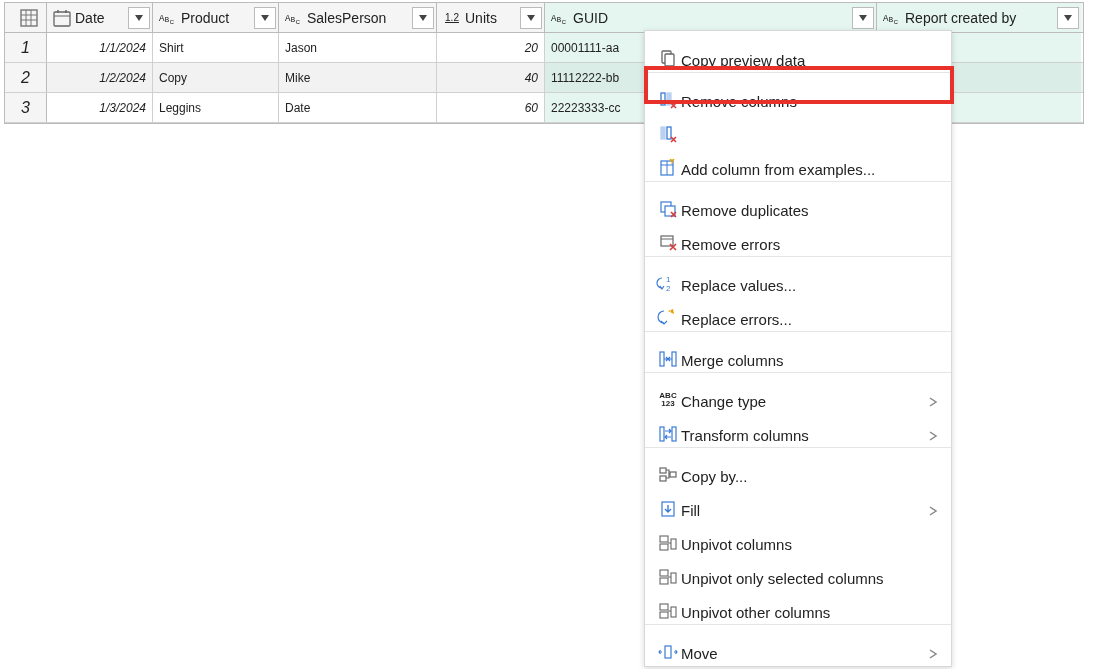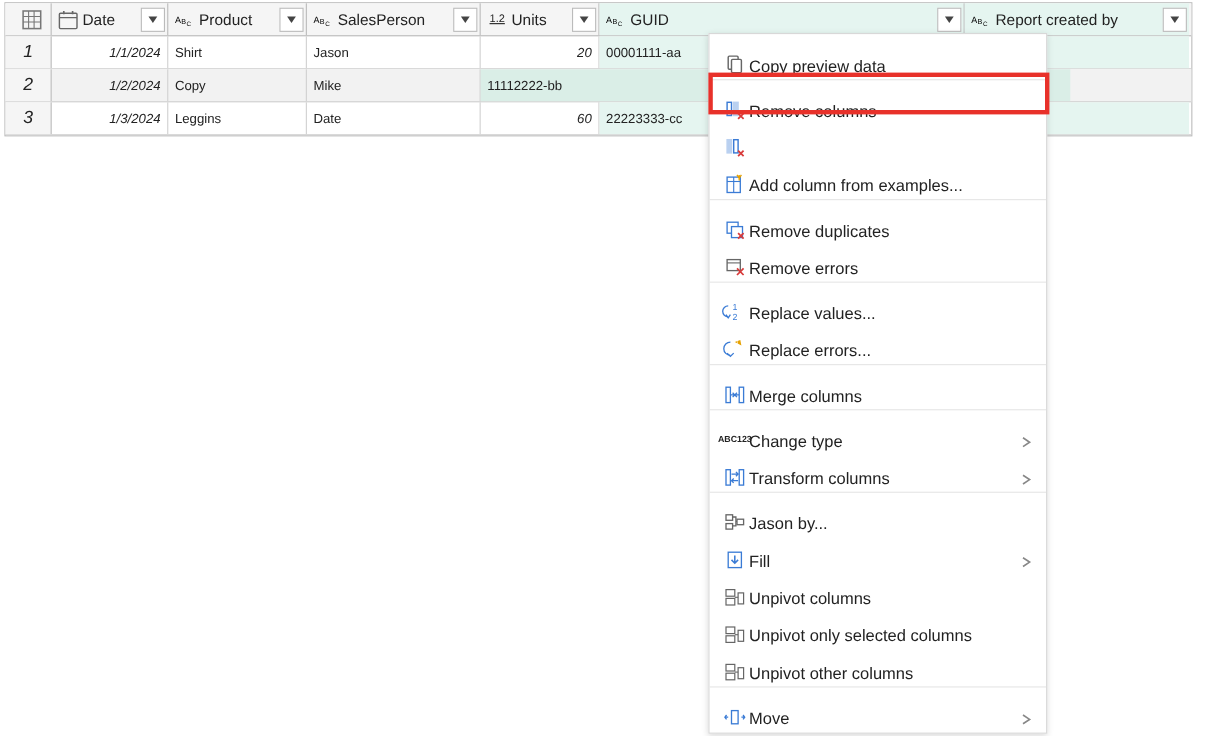--- a/index.html
+++ b/index.html
@@ -175,20 +175,21 @@
     <div class="cell c-units num">20</div>
     <div class="cell c-guid sel">00001111-aa</div>
     <div class="cell c-rcb sel" style="border-right:none;"></div>
   </div>
 
   <div class="data-row alt">
     <div class="rowhdr">2</div>
     <div class="cell c-date date">1/2/2024</div>
     <div class="cell c-prod">Copy</div>
     <div class="cell c-sp">Mike</div>
+    <div class="cell c-units num">40</div>
     <div class="cell c-guid sel">11112222-bb</div>
     <div class="cell c-rcb sel" style="border-right:none;"></div>
   </div>
 
   <div class="data-row">
     <div class="rowhdr">3</div>
     <div class="cell c-date date">1/3/2024</div>
     <div class="cell c-prod">Leggins</div>
     <div class="cell c-sp">Date</div>
     <div class="cell c-units num">60</div>
@@ -303,21 +304,21 @@
           <rect x="13" y="2" width="4" height="14" fill="none" stroke="#3a7bd5" stroke-width="1.2"></rect>
           <path d="M5 9 L9 9 M13 9 L9 9 M7 7 L9 9 L7 11 M11 7 L9 9 L11 11" fill="none" stroke="#3a7bd5" stroke-width="1.2"></path>
         </svg>
     </span>
     <span class="mlbl">Merge columns</span>
   </div>
 
   <div class="mi sep"></div>
 
   <div class="mi">
-    <span class="mic" style="font-size:8px;line-height:8px;font-weight:600;color:#555;">
+    <span class="mic" style="flex-direction:column;font-size:8px;line-height:8px;font-weight:600;color:#555;">
       <span>ABC</span>
       <span>123</span>
     </span>
     <span class="mlbl">Change type</span>
     <span class="sub">
         <svg width="10" height="10" viewBox="0 0 10 10">
           <path d="M2 1 L8 5 L2 9" fill="none" stroke="#888" stroke-width="1.5"></path>
         </svg>
       </span>
   </div>
@@ -343,21 +344,21 @@
 
   <div class="mi">
     <span class="mic">
       <svg width="18" height="18" viewBox="0 0 18 18">
           <rect x="1" y="2" width="6" height="5" fill="none" stroke="#666" stroke-width="1.2"></rect>
           <rect x="1" y="10" width="6" height="5" fill="none" stroke="#666" stroke-width="1.2"></rect>
           <rect x="11" y="6" width="6" height="5" fill="none" stroke="#666" stroke-width="1.2"></rect>
           <path d="M7 4 L10 4 L10 12 L7 12 M10 8 L11 8" fill="none" stroke="#666" stroke-width="1.2"></path>
         </svg>
     </span>
-    <span class="mlbl">Jason by...</span>
+    <span class="mlbl">Copy by...</span>
   </div>
 
   <div class="mi">
     <span class="mic">
       <svg width="18" height="18" viewBox="0 0 18 18">
           <rect x="3" y="2" width="12" height="14" fill="none" stroke="#3a7bd5" stroke-width="1.2"></rect>
           <path d="M9 5 L9 12 M6 9 L9 12 L12 9" fill="none" stroke="#3a7bd5" stroke-width="1.4"></path>
         </svg>
     </span>
     <span class="mlbl">Fill</span>

